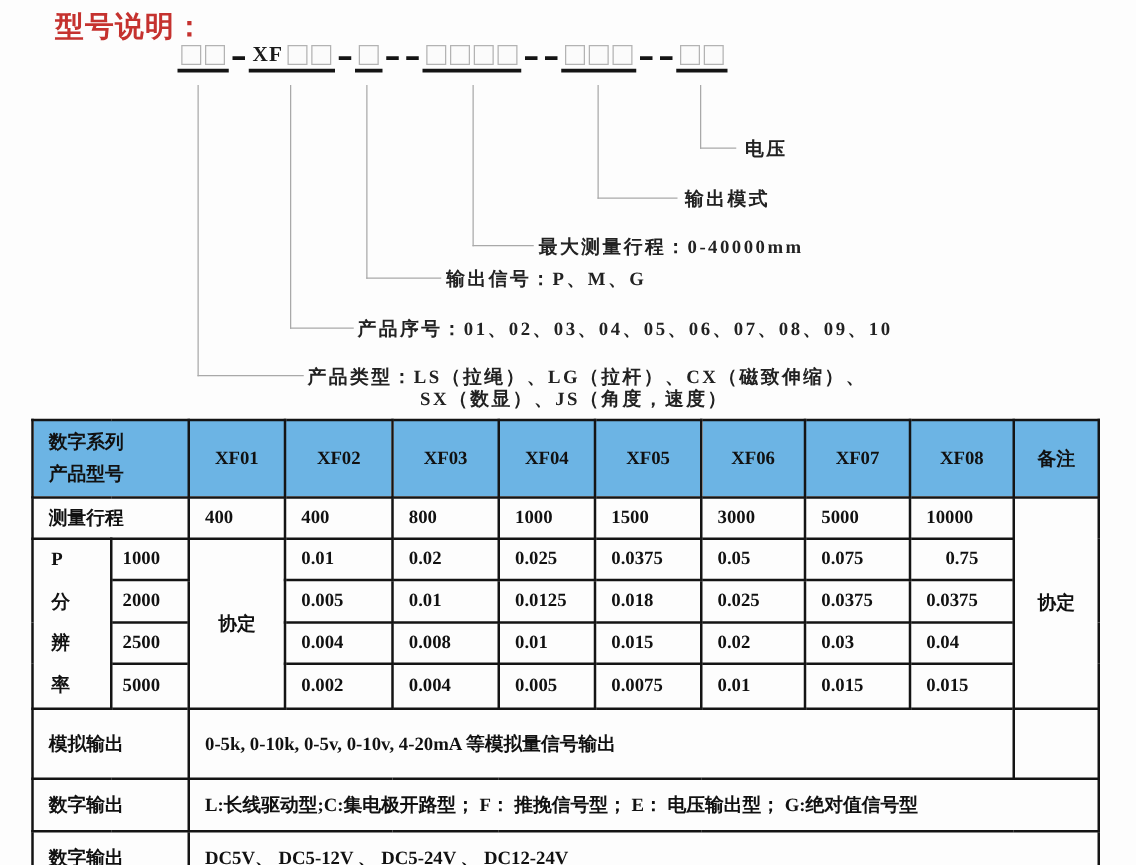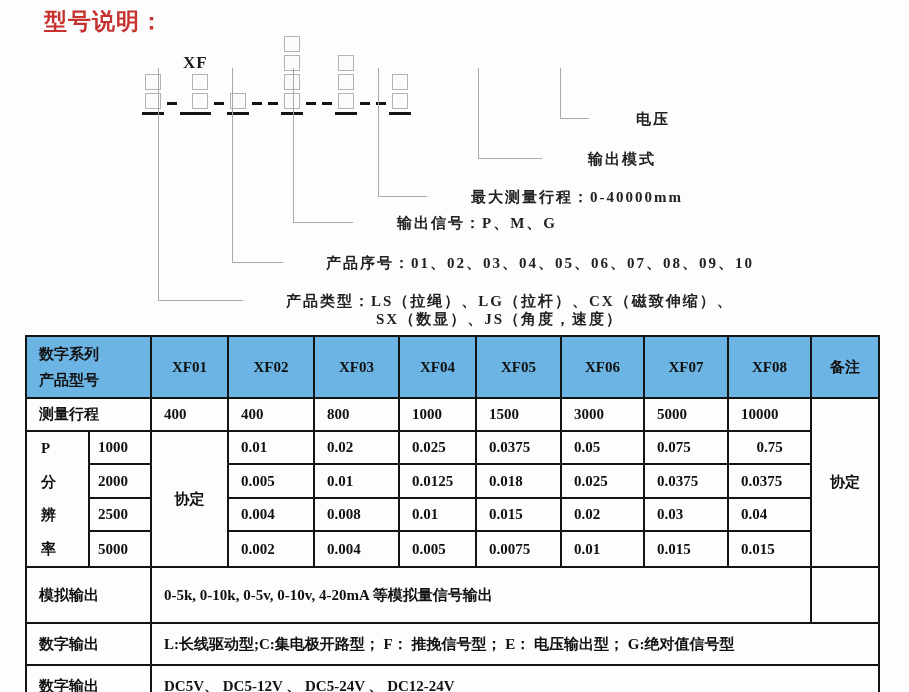--- a/index.html
+++ b/index.html
@@ -15,24 +15,23 @@
     position:absolute; left:44px; top:6px;
     font-family:"Liberation Sans","DejaVu Sans",sans-serif;
     font-size:23px; font-weight:bold; color:#c5322f; letter-spacing:1px;
   }
   
   .code-row {
     position:absolute; left:142px; top:36px;
     display:flex; align-items:flex-end;
   }
   .code-group {
-    display:flex; align-items:flex-end; gap:3px;
+    display:flex; align-items:center; gap:3px;
     border-bottom:3px solid #141414;
     padding:0 3px 3px 3px;
-    flex-direction:column;
   }
   .code-box {
     width:16px; height:16px;
     border:1px solid #b3b3b3; background:#fbfbfb;
   }
   .code-prefix {
     font-size:17px; font-weight:bold; letter-spacing:1px; line-height:16px;
     color:#1a1a1a;
   }
   .code-dash {
@@ -40,21 +39,21 @@
     margin:0 3px 10px 3px;
   }
   
   .elbow {
     position:absolute;
     border-left:1px solid #a9a9a9;
     border-bottom:1px solid #a9a9a9;
   }
   .callout-label {
     position:absolute; font-size:15px; letter-spacing:2px;
-    color:#222; white-space:nowrap; font-weight:bold;margin-left:40px;
+    color:#222; white-space:nowrap; font-weight:bold;
   }
   
   .spec-table {
     position:absolute; left:25px; top:335px;
     border-collapse:collapse; table-layout:fixed;
     width:853px; font-size:15px; font-weight:bold; color:#111;
   }
   .spec-table td {
     border:2px solid #141414; overflow:hidden;
     white-space:nowrap; padding:0 0 0 12px; vertical-align:middle;

